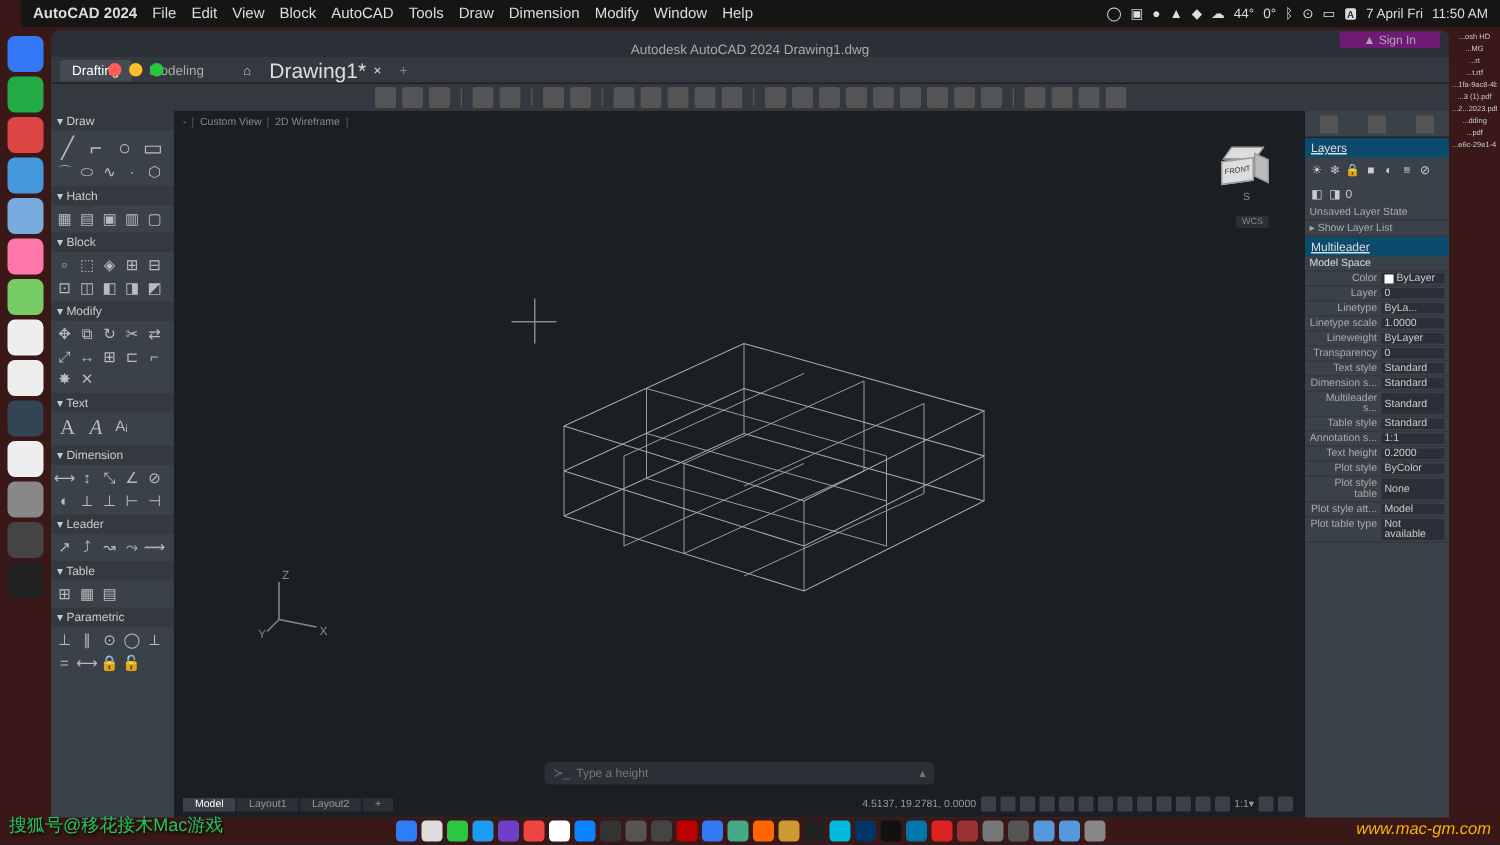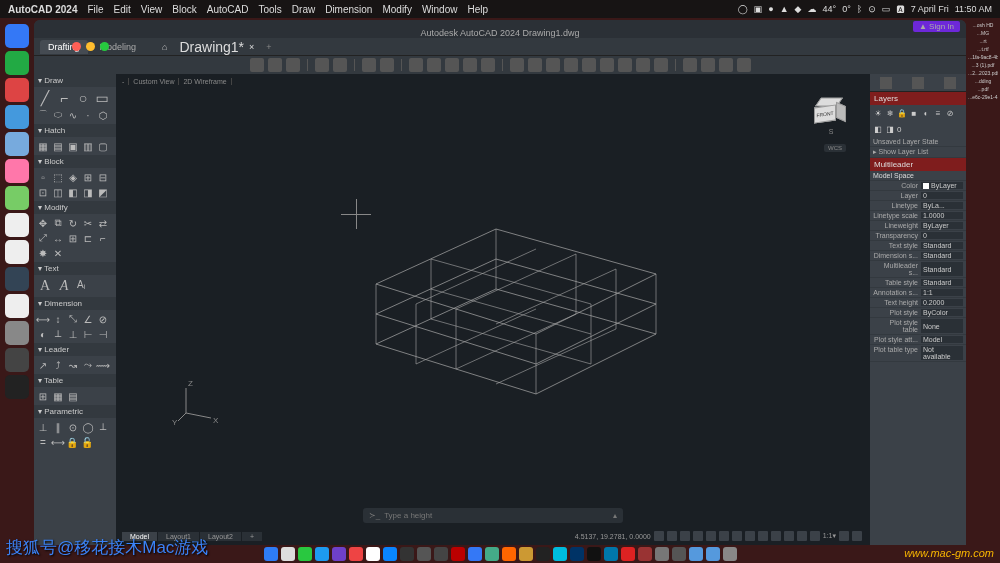--- a/index.html
+++ b/index.html
@@ -1,27 +1,27 @@
 <!DOCTYPE html>
 <html><head>
 <meta charset="utf-8">
 <style>
 * { margin:0; padding:0; box-sizing:border-box; font-family:-apple-system,"Helvetica Neue",Arial,sans-serif; }
 body { width:1000px; height:563px; background:#3a1818; overflow:hidden; color:#ccc; font-size:9px; position:relative; }
-.menubar { height:18px; background:rgba(20,20,20,0.9); display:flex; align-items:center; padding:0 8px; color:#ddd; font-size:10px; }
+.menubar { height:18px; background:rgba(20,20,20,0.9); display:flex; align-items:center; padding:0 8px; color:#ddd; font-size:10px;margin-left:14px; }
 .menubar .app { font-weight:600; margin-right:10px; }
 .menubar .mi { margin-right:10px; cursor:default; }
 .menubar .right { margin-left:auto; display:flex; align-items:center; gap:6px; font-size:9px; }
 .menubar .right span { cursor:default; }
 .traffic { position:absolute; top:22px; left:38px; display:flex; gap:5px; }
 .tl { width:9px; height:9px; border-radius:50%; }
 .tl.r{background:#ff5f56}.tl.y{background:#ffbd2e}.tl.g{background:#27c93f}
 .appwin { position:absolute; top:20px; left:34px; right:34px; bottom:18px; background:#33393f; display:flex; flex-direction:column; border-radius:6px 6px 0 0; overflow:hidden; }
 .titlebar { height:18px; background:#2b3036; display:flex; align-items:flex-end; justify-content:center; font-size:9px; color:#aaa; position:relative; }
-.signin { position:absolute; right:6px; top:1px; font-size:8px; background:#6d28d9; padding:1px 6px; border-radius:2px; }
+.signin { position:absolute; right:6px; top:1px; font-size:8px; background:#701a75; padding:1px 16px; border-radius:2px; }
 .toolbar { height:18px; background:#33393f; display:flex; align-items:center; padding:0 6px; gap:4px; border-bottom:1px solid #222; }
 .tab { padding:2px 8px; font-size:9px; color:#aaa; border-radius:3px 3px 0 0; }
 .tab.active { background:#454b52; color:#fff; }
 .filetab { font-size:14px; padding:2px 8px; color:#ddd; display:flex; align-items:center; gap:2px; }
 .filetab::after { content:"×"; font-size:9px; margin-left:3px; }
 .ribbon { height:18px; background:#33393f; display:flex; align-items:center; justify-content:center; gap:4px; }
 .ribbon .ico { width:14px; height:14px; background:#555; border-radius:2px; }
 .ribbon .sep { width:1px; height:12px; background:#555; margin:0 3px; }
 .body { flex:1; display:flex; min-height:0; }
 .leftpanel { width:82px; background:#3b4148; display:flex; flex-direction:column; overflow:hidden; }
@@ -49,34 +49,34 @@
 .wireframe line { stroke:#aaa; stroke-width:0.6; }
 .cmdline { position:absolute; bottom:22px; left:50%; transform:translateX(-50%); width:260px; height:15px; background:#2a3036; border-radius:3px; display:flex; align-items:center; padding:0 6px; font-size:8px; color:#777; }
 .model-tabs { position:absolute; bottom:4px; left:6px; display:flex; gap:1px; }
 .mtab { font-size:7px; padding:1px 8px; background:#2a3036; color:#999; }
 .mtab.active { background:#3b4148; color:#fff; }
 .statusbar { position:absolute; bottom:4px; right:8px; display:flex; gap:3px; align-items:center; font-size:7px; color:#999; }
 .statusbar .sico { width:10px; height:10px; background:#3b4148; border-radius:1px; }
 .rightpanel { width:96px; background:#3b4148; display:flex; flex-direction:column; font-size:7px; }
 .rp-header { height:18px; display:flex; align-items:center; justify-content:space-around; border-bottom:1px solid #222; }
 .rp-header .ico { width:12px; height:12px; background:#555; }
-.rp-title { padding:2px 4px; background:#7f1d1d; color:#ddd; font-size:8px; }
+.rp-title { padding:2px 4px; background:#0c4a6e; color:#ddd; font-size:8px;text-decoration:underline; }
 .layer-icons { display:flex; flex-wrap:wrap; gap:2px; padding:3px; }
 .layer-icons span { width:10px; height:10px; display:flex; align-items:center; justify-content:center; font-size:8px; }
 .prop-row { display:flex; padding:1px 3px; border-bottom:1px solid #33393f; }
 .prop-label { flex:1; color:#aaa; text-align:right; padding-right:3px; }
 .prop-val { width:42px; background:#2a3036; color:#ccc; padding:0 2px; display:flex; align-items:center; }
 .prop-val .sw { width:6px; height:6px; background:#fff; margin-right:2px; }
 .dock { position:absolute; bottom:0; left:0; right:0; height:18px; display:flex; align-items:center; justify-content:center; gap:3px; }
 .dock .dico { width:14px; height:14px; border-radius:3px; background:#666; }
 .macdock { position:absolute; left:2px; top:20px; width:30px; bottom:20px; display:flex; flex-direction:column; gap:3px; padding:4px 0; align-items:center; }
 .macdock .mico { width:24px; height:24px; border-radius:5px; background:#556; }
 .desktop-files { position:absolute; right:2px; top:22px; width:30px; display:flex; flex-direction:column; gap:2px; font-size:5px; color:#ccc; text-align:center; }
 .desktop-files div { overflow:hidden; white-space:nowrap; }
-.watermark1 { position:absolute; left:6px; bottom:4px; font-size:17px; color:#3b82f6; text-shadow:1px 1px 2px #000; }
+.watermark1 { position:absolute; left:6px; bottom:4px; font-size:12px; color:#22c55e; text-shadow:1px 1px 2px #000; }
 .watermark2 { position:absolute; right:6px; bottom:4px; font-size:11px; color:#f7b500; font-style:italic; }
 </style>
 </head>
 <body>
 
 <div class="menubar">
   <span></span>
   <span class="app">AutoCAD 2024</span>
   <span class="mi">File</span>
   <span class="mi">Edit</span>

